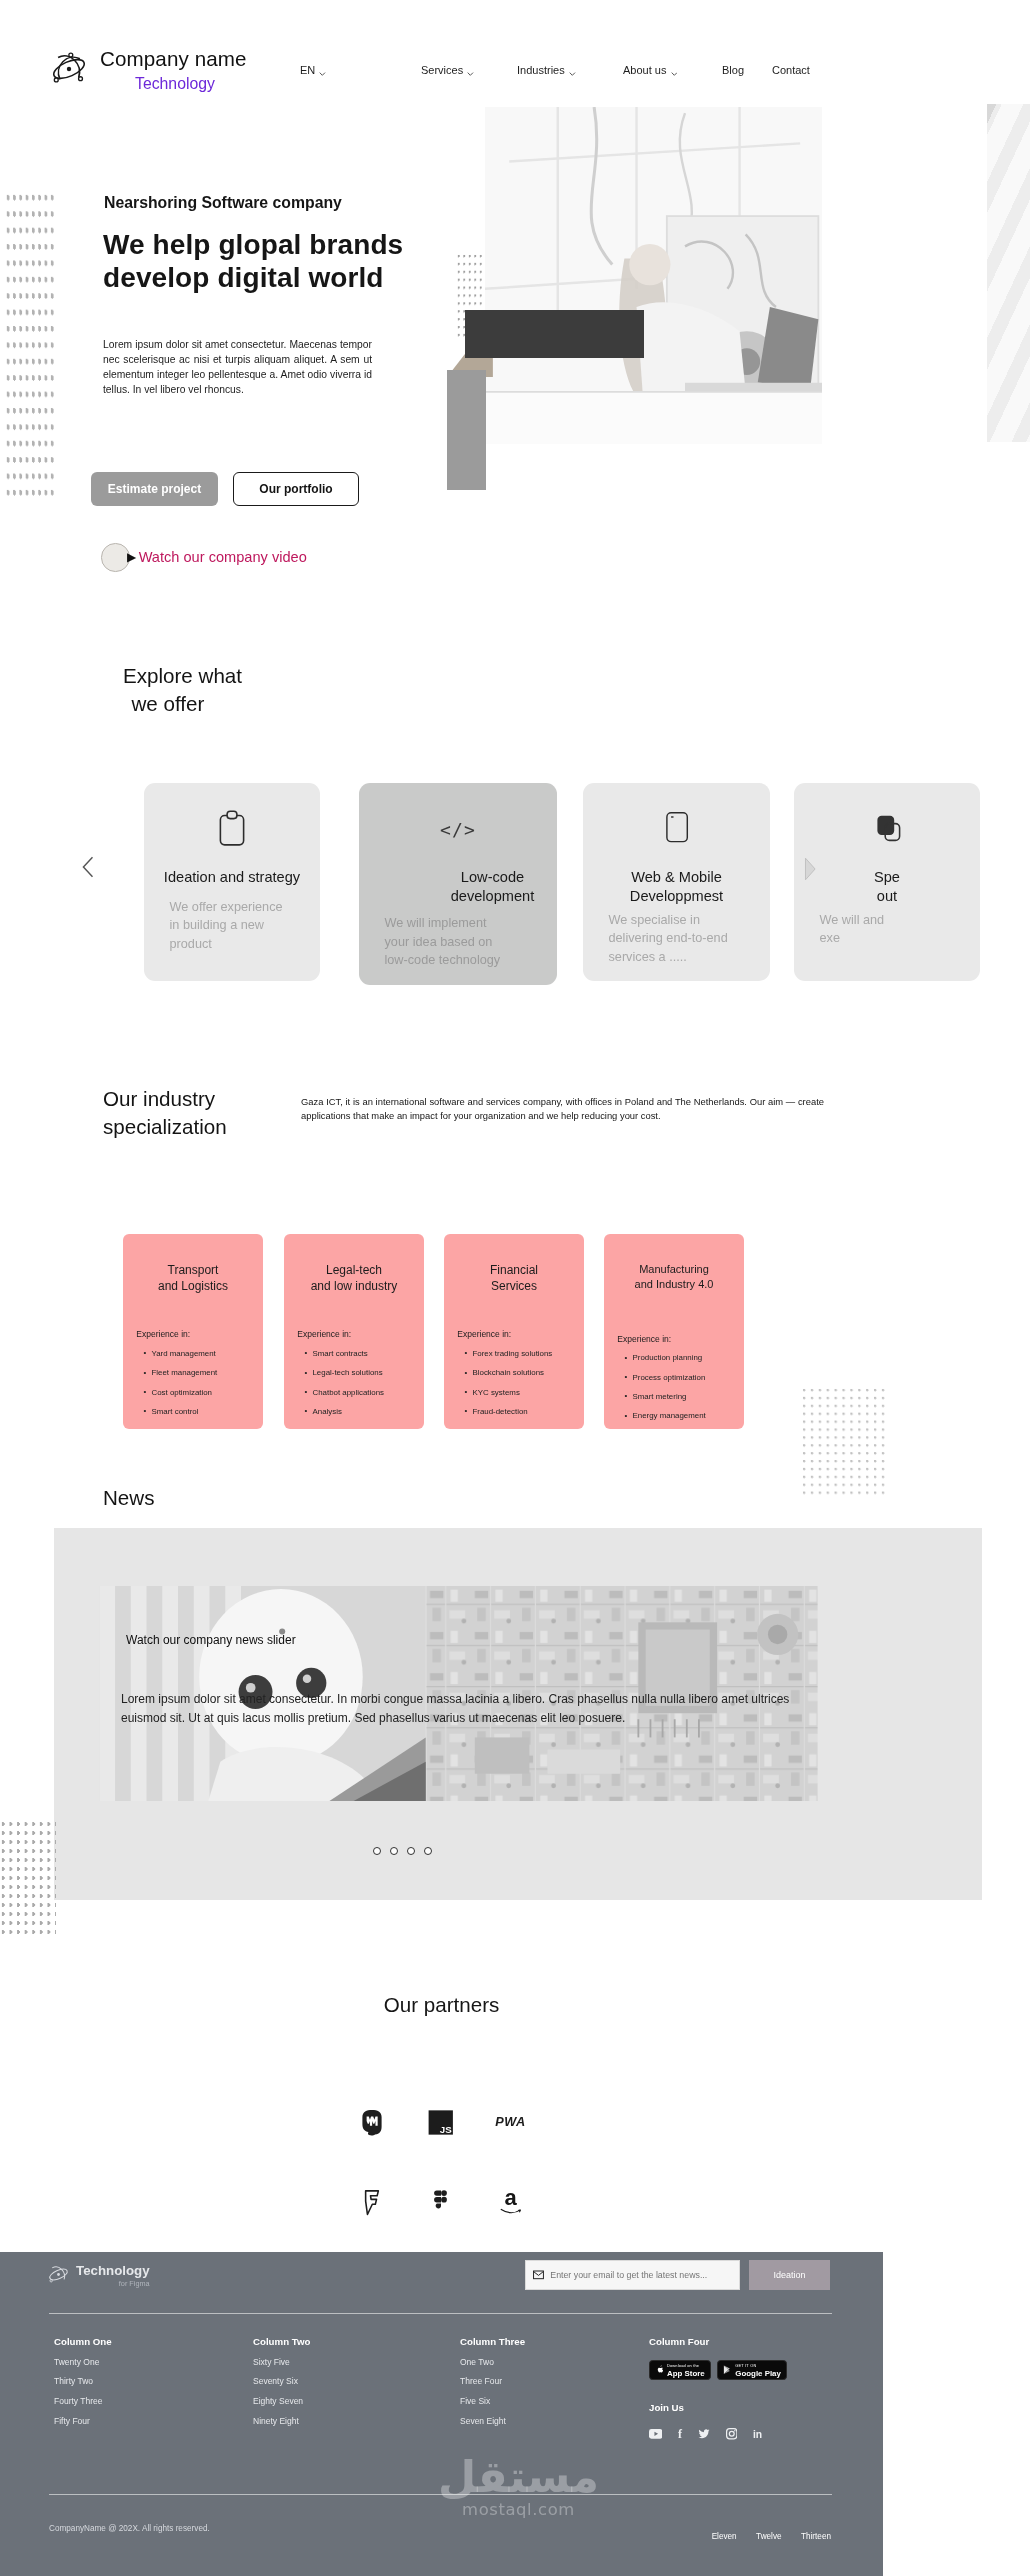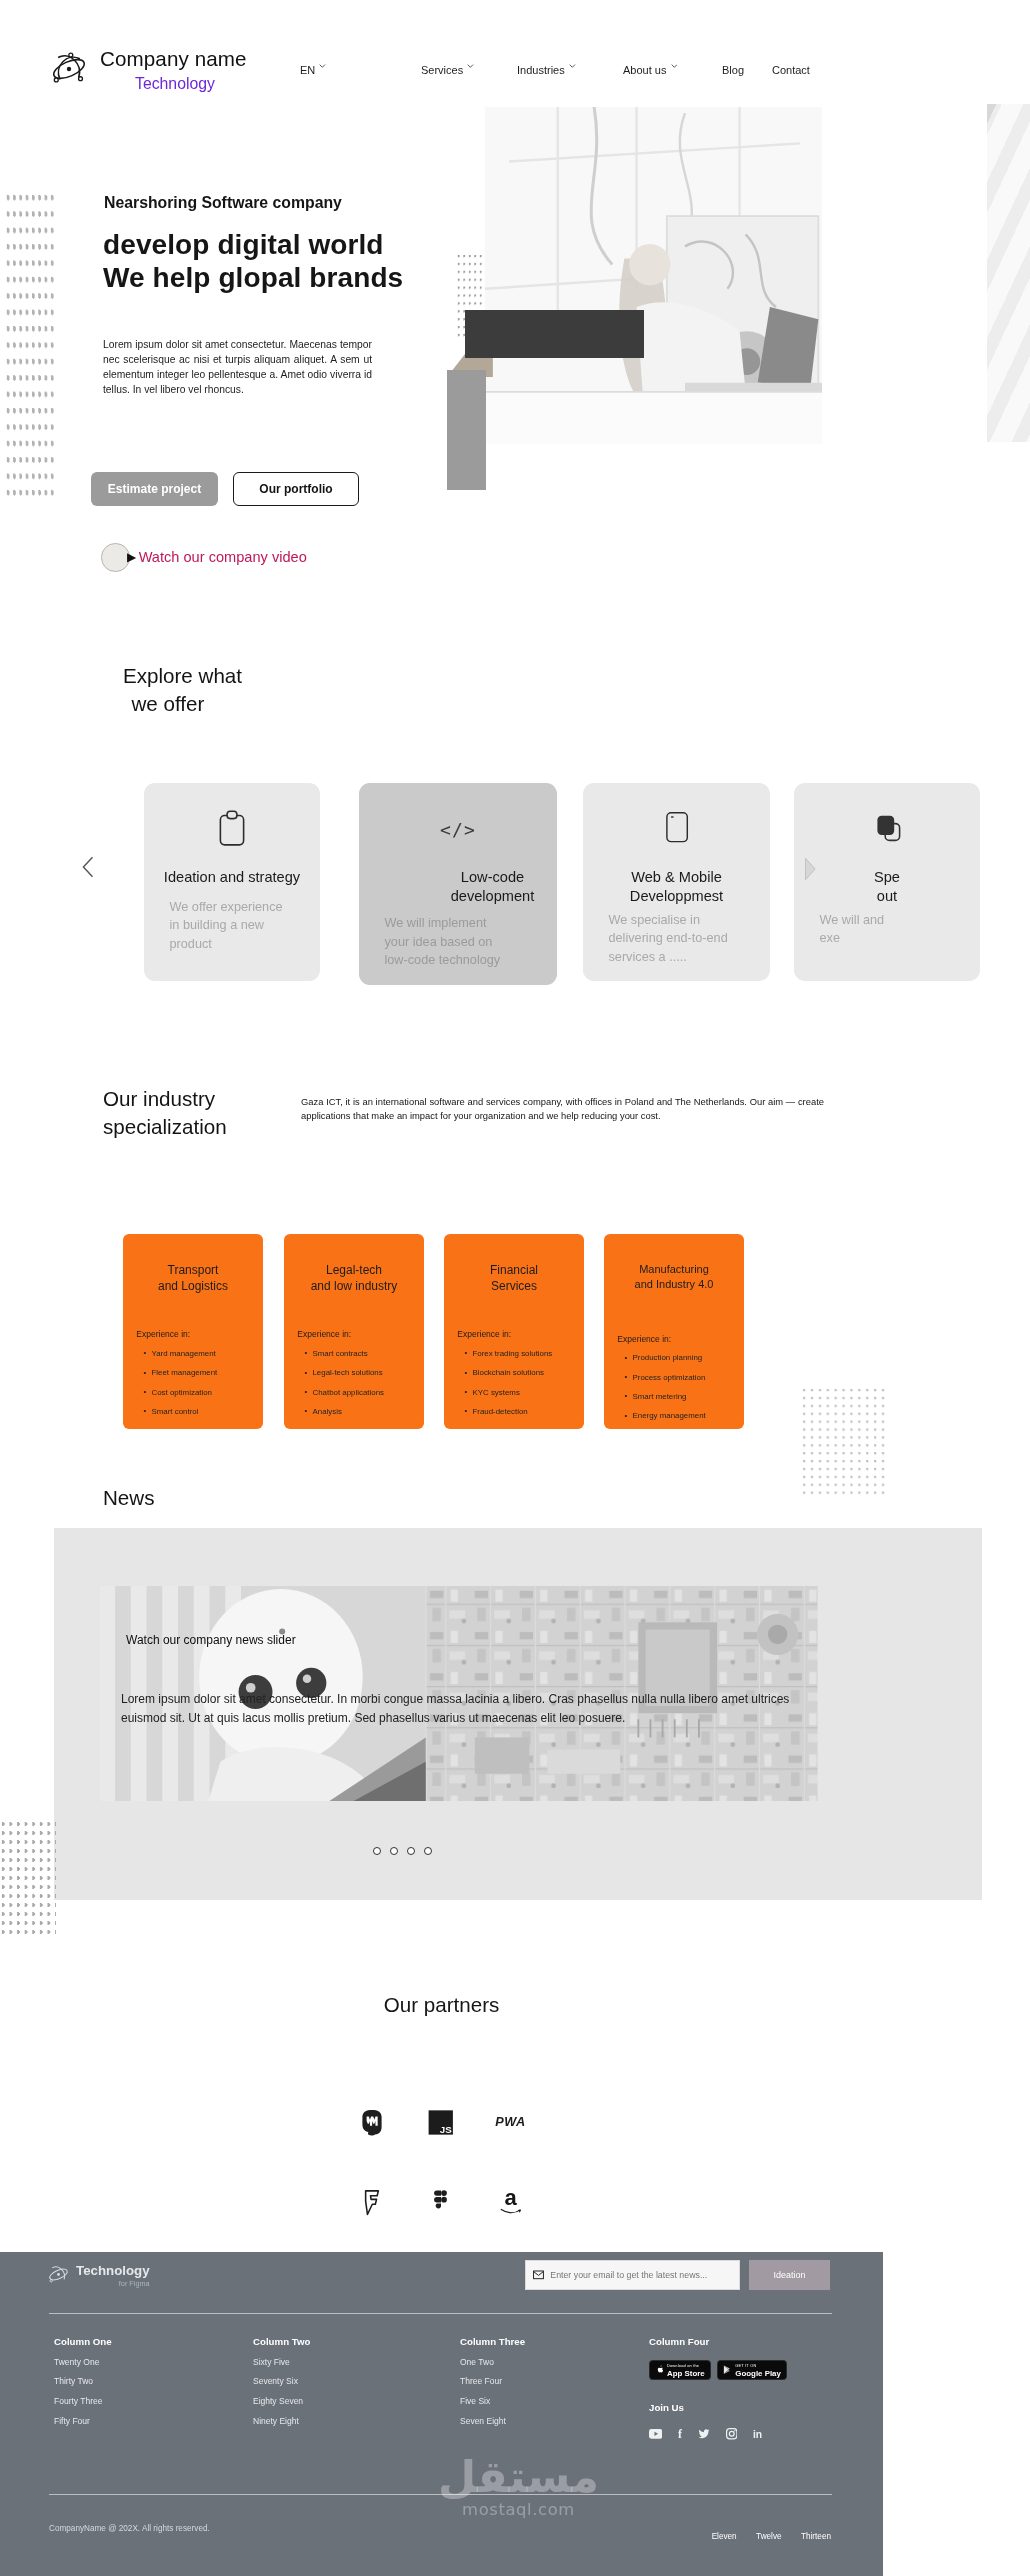--- a/index.html
+++ b/index.html
@@ -4,21 +4,21 @@
 <style>
   * { margin:0; padding:0; box-sizing:border-box; }
   html,body { background:#ffffff; }
   body { font-family:"Liberation Sans", sans-serif; color:#161616; }
   .page { position:relative; width:1031px; height:2576px; overflow:hidden; background:#fff; }
   .abs { position:absolute; }
 
   
   .brand-name { font-size:20.6px; font-weight:400; color:#111; letter-spacing:0.1px; }
   .brand-tagline { font-size:15.8px; color:#6d28d9; margin-top:3.6px; margin-left:35px; }
-  .nav-item { position:absolute; top:64px; font-size:11px; color:#1d1d1d; cursor:pointer; display:flex; align-items:flex-start; gap:4.2px; }
+  .nav-item { position:absolute; top:64px; font-size:11px; color:#1d1d1d; cursor:pointer; display:flex; align-items:flex-end; gap:4.2px; }
   .caret svg { display:block; }
 
   
   .dots-hero { background-image:radial-gradient(ellipse 2.2px 4px at 3px 5.5px, #b2b2b2 68%, transparent 72%); background-size:6.3px 16.4px; }
   .dots-small { background-image:radial-gradient(ellipse 1.4px 2.1px at 2.4px 3px, #9f9f9f 66%, transparent 72%); background-size:5.5px 7.9px; }
   .dots-square { background-image:radial-gradient(circle 2px at 3px 3px, #c2c2c2 72%, transparent 78%); background-size:7.9px 7.9px; }
   .dots-news { background-image:radial-gradient(ellipse 2px 3px at 3px 4.2px, #aaaaaa 68%, transparent 74%); background-size:7.6px 9px; }
 
   
   .eyebrow { font-size:15.8px; font-weight:700; }
@@ -45,21 +45,21 @@
      background-image:radial-gradient(circle 0.7px at 1.8px 1.8px, rgba(0,0,0,.05) 60%, transparent 62%); background-size:3.6px 3.6px; }
   .offer-icon { margin:24px auto 0; height:44px; display:flex; align-items:center; justify-content:center; }
   .offer-title { font-size:14.6px; font-weight:500; color:#1a1a1a; margin:17px auto 0; line-height:1.3; }
   .offer-text { font-size:12.7px; line-height:1.45; color:#a9a9a9; text-align:left; margin:11px 0 0 25.5px; }
   .offer-card.active .offer-text { color:#9b9b9b; }
   .code-glyph { font-family:"DejaVu Sans Mono", monospace; font-size:18px; color:#3a3a3a; letter-spacing:1.2px; }
   .carousel-chevron { cursor:pointer; }
 
   
   .industry-p { width:523px; font-size:9.4px; line-height:1.5; text-align:justify; color:#151515; }
-  .ind-card { width:140px; height:195px; border-radius:6px; background:#f97316; }
+  .ind-card { width:140px; height:195px; border-radius:6px; background:#fca5a5; }
   .ind-title { text-align:center; font-size:12px; font-weight:500; line-height:1.35; margin-top:28px; color:#1c1c1c; }
   .ind-label { font-size:8.5px; color:#1c1c1c; margin:35px 0 0 13.3px; }
   .ind-list { list-style:none; margin:9.7px 0 0 20.6px; }
   .ind-list li { font-size:7.9px; color:#232323; margin-bottom:10.3px; position:relative; padding-left:7.9px; }
   .ind-list li:before { content:"•"; position:absolute; left:0; top:-0.6px; font-size:7.9px; }
 
   
   .news-panel { background:#e6e6e6; }
   .news-label { font-size:12px; color:#0f0f0f; }
   .news-p { width:688px; font-size:12px; line-height:1.55; color:#222; }
@@ -193,22 +193,22 @@
         <polygon points="0,98 76,0 76,98" fill="#b3a797"></polygon>
       </svg>
   </div>
   <div class="abs" style="left:447px; top:370px; width:39px; height:120px; background:#9b9b9b;"></div>
   <div class="abs" style="left:465px; top:310px; width:179px; height:48px; background:#3c3c3c;"></div>
 
   <div class="abs hero-right-fragment" style="left:987px; top:104px; width:44px; height:338px;"></div>
 
   <div class="abs eyebrow" style="left:104px; top:194px;">Nearshoring Software company</div>
   <div class="abs h1" style="left:103px; top:229px; width:352px;">
+    <div>We help glopal brands</div>
     <div>develop digital world</div>
-    <div>We help glopal brands</div>
   </div>
   <div class="abs hero-p" style="left:103px; top:337px;">Lorem ipsum dolor sit amet consectetur. Maecenas tempor nec scelerisque ac nisi et turpis aliquam aliquet. A sem ut elementum integer leo pellentesque a. Amet odio viverra id tellus. In vel libero vel rhoncus.</div>
 
   <button class="btn btn-primary abs" style="left:91px; top:472px;">Estimate project</button>
   <button class="btn btn-secondary abs" style="left:233px; top:472px;">Our portfolio</button>
 
   <div class="abs" style="left:101px; top:543px; display:flex; align-items:center; gap:2.4px;">
     <div class="video-circle"></div>
     <div class="play-glyph">▶</div>
     <div class="video-label">Watch our company video</div>

